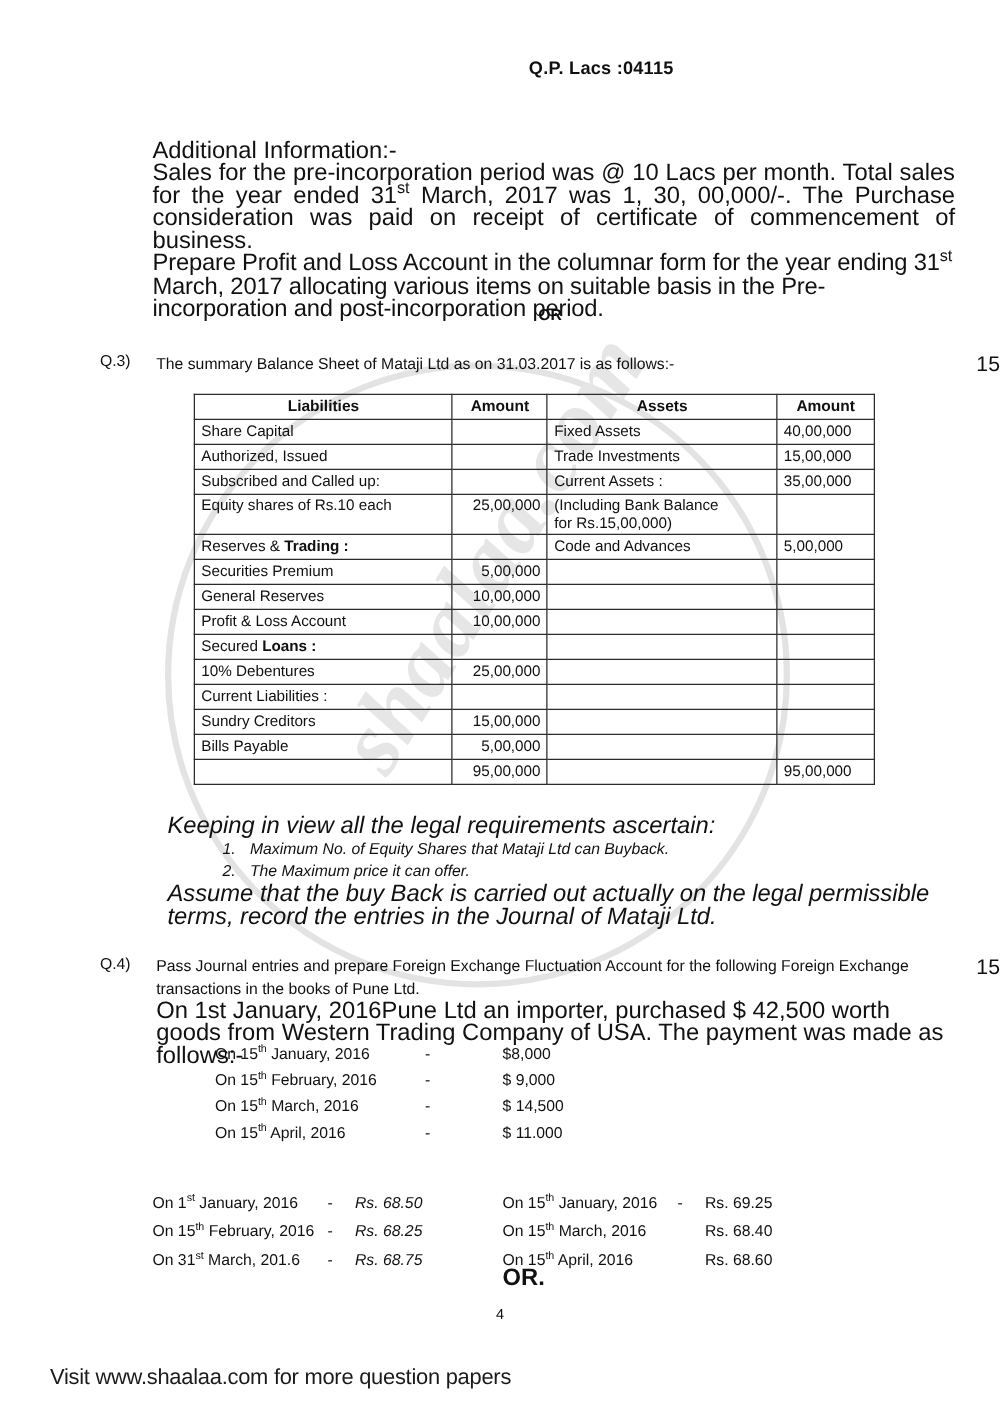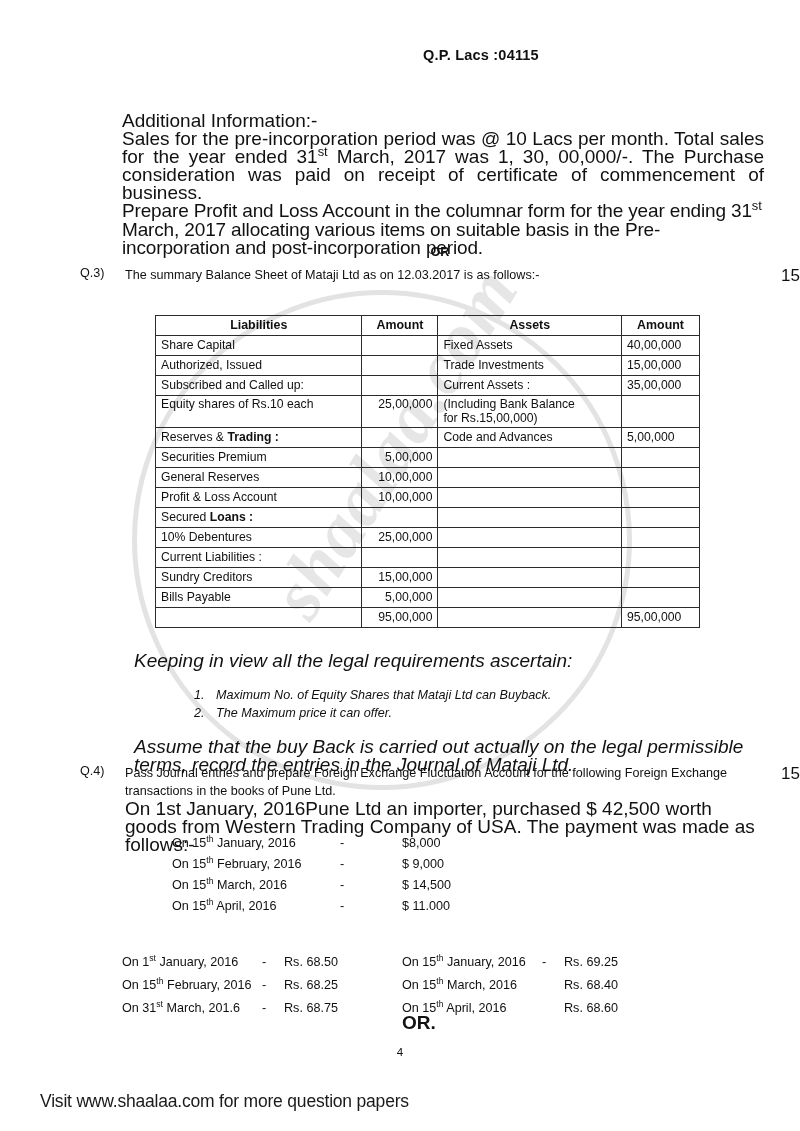--- a/index.html
+++ b/index.html
@@ -94,36 +94,36 @@
   }
   table.bs th { text-align:center; font-weight:700; font-size:12.4px; }
   .c-liab { width:207px; }
   .c-amt1 { width:76px; text-align:right; }
   .c-asset{ width:184px; }
   .c-amt2 { width:78px; text-align:left; }
   .tall { height:38px; vertical-align:top; padding-top:2px;margin-top:36px; }
   .nowrapline { display:block; }
 
   
-  ol.sub { margin:16px; padding:0 0 0 58px; font-size:12.6px; line-height:18.1px; }
+  ol.sub { margin:0; padding:0 0 0 58px; font-size:12.6px; line-height:18.1px; }
   ol.sub li { padding-left:8px; }
 
   
   .pay-table { border-collapse:collapse; font-size:12.6px; }
   .pay-table td { padding:0 0 2px 0; vertical-align:top; line-height:19px; }
   .pay-date { width:168px; }
   .pay-dash { width:62px; }
   .pay-amt  { width:120px; }
 
   
   .rate-table { border-collapse:collapse; font-size:12.6px; }
   .rate-table td { padding:0 0 3px 0; vertical-align:top; line-height:20px; white-space:nowrap; }
   .r-d1 { width:140px; }
   .r-s1 { width:22px; }
-  .r-v1 { width:118px; }
+  .r-v1 { width:118px;font-style:italic; }
   .r-d2 { width:140px; }
   .r-s2 { width:22px; }
   .r-v2 { width:100px; }
   .or2 { font-weight:700; padding-top:2px; }
 
   .page-num {
     position:absolute; left:0; top:1046px; width:800px;
     text-align:center; font-size:11.5px;
   }
   .footer {
@@ -150,23 +150,23 @@
     <div class="para justify">
       <span>Sales for the pre-incorporation period was @ 10 Lacs per month. Total sales for the year ended 31</span><sup>st</sup><span> March, 2017 was 1, 30, 00,000/-. The Purchase consideration was paid on receipt of certificate of commencement of business.</span>
     </div>
     <div class="para cond">
       <span>Prepare Profit and Loss Account in the columnar form for the year ending 31</span><sup>st</sup><span> March, 2017 allocating various items on suitable basis in the Pre-incorporation and post-incorporation period.</span>
     </div>
   </div>
 
   <div class="or-line">OR</div>
 
-  <div class="q-row" style="left:80px; top:266px;">
+  <div class="q-row" style="left:80px; top:282px;">
     <span class="q-label">Q.3)</span>
-    <div class="q-body">The summary Balance Sheet of Mataji Ltd as on 12.03.2017 is as follows:-</div>
+    <div class="q-body">The summary Balance Sheet of Mataji Ltd as on 31.03.2017 is as follows:-</div>
     <span class="q-marks">15</span>
   </div>
 
   <table class="bs">
     <thead>
       <tr>
         <th class="c-liab">Liabilities</th>
         <th class="c-amt1">Amount</th>
         <th class="c-asset">Assets</th>
         <th class="c-amt2">Amount</th>

